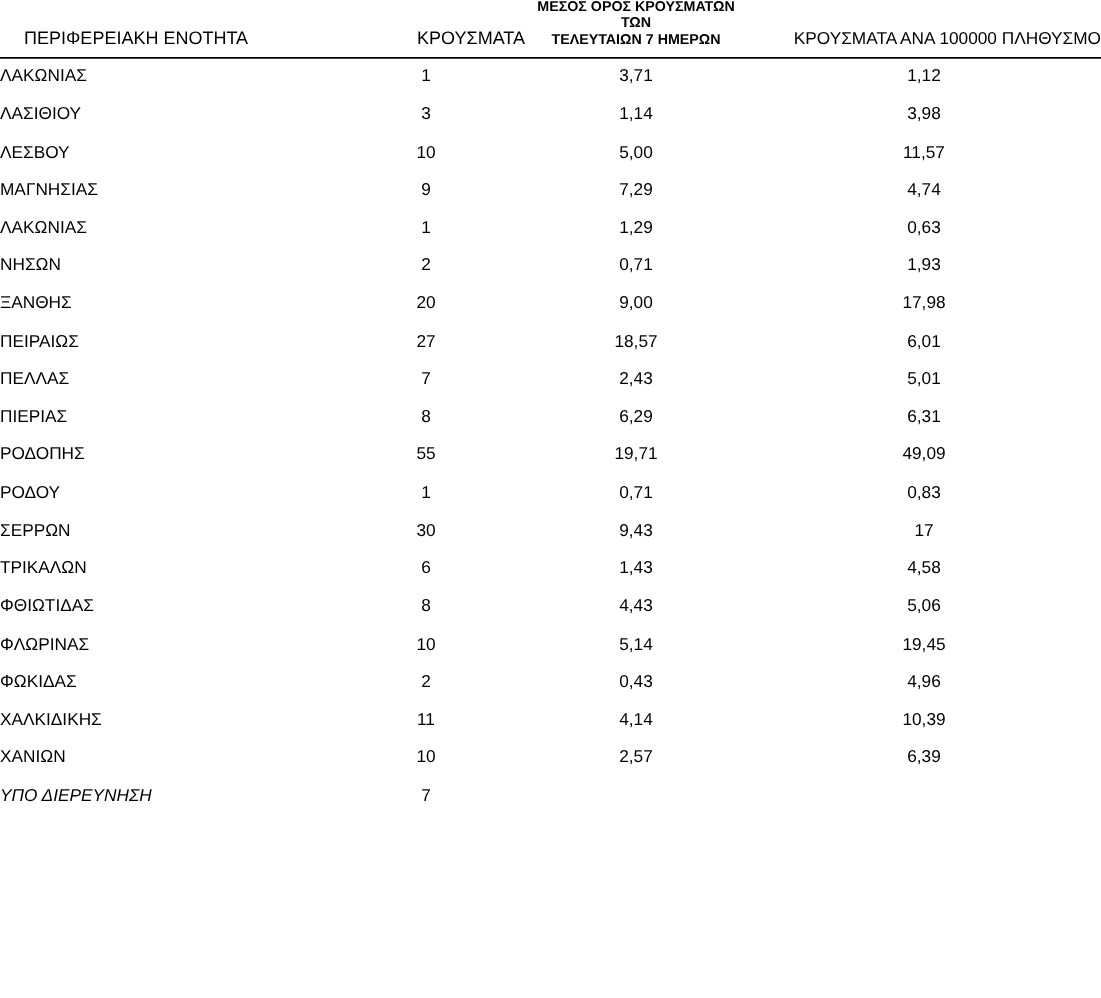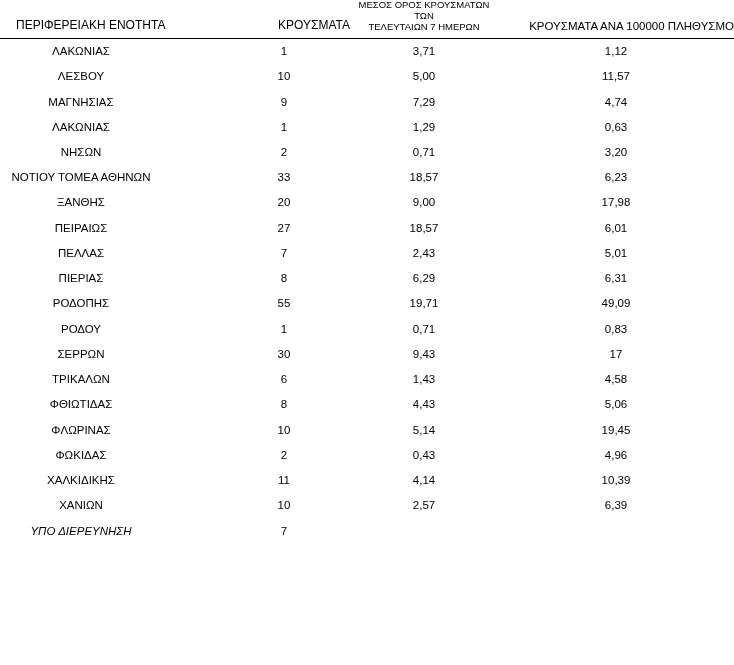--- a/index.html
+++ b/index.html
@@ -46,35 +46,36 @@
     padding-left: 16px;
     font-size: 12px;
   }
   thead th.th-cases {
     text-align: right;
     font-size: 12px;
   }
   thead th.th-avg {
     text-align: center;
     font-size: 9.5px;
+    font-weight: bold;
   }
   thead th.th-per100 {
     text-align: right;
     font-size: 11.5px;
   }
 
   tbody td {
     font-family: "Liberation Sans", sans-serif;
     font-size: 11.5px;
     color: #000000;
     padding: 6.3px 0;
     line-height: 1.1;
   }
   tbody td.td-region {
-    text-align: center;
+    text-align: left;
     padding-right: 56px;
   }
   tbody td.td-cases,
   tbody td.td-avg,
   tbody td.td-per100 {
     text-align: center;
   }
   tbody tr.italic-row td.td-region {
     font-style: italic;
   }
@@ -102,20 +103,26 @@
       </tr>
     </thead>
     <tbody>
         <tr>
           <td class="td-region">ΛΑΚΩΝΙΑΣ</td>
           <td class="td-cases">1</td>
           <td class="td-avg">3,71</td>
           <td class="td-per100">1,12</td>
         </tr>
         <tr>
+          <td class="td-region">ΛΑΣΙΘΙΟΥ</td>
+          <td class="td-cases">3</td>
+          <td class="td-avg">1,14</td>
+          <td class="td-per100">3,98</td>
+        </tr>
+        <tr>
           <td class="td-region">ΛΕΣΒΟΥ</td>
           <td class="td-cases">10</td>
           <td class="td-avg">5,00</td>
           <td class="td-per100">11,57</td>
         </tr>
         <tr>
           <td class="td-region">ΜΑΓΝΗΣΙΑΣ</td>
           <td class="td-cases">9</td>
           <td class="td-avg">7,29</td>
           <td class="td-per100">4,74</td>
@@ -123,27 +130,21 @@
         <tr>
           <td class="td-region">ΛΑΚΩΝΙΑΣ</td>
           <td class="td-cases">1</td>
           <td class="td-avg">1,29</td>
           <td class="td-per100">0,63</td>
         </tr>
         <tr>
           <td class="td-region">ΝΗΣΩΝ</td>
           <td class="td-cases">2</td>
           <td class="td-avg">0,71</td>
-          <td class="td-per100">3,20</td>
-        </tr>
-        <tr>
-          <td class="td-region">ΝΟΤΙΟΥ ΤΟΜΕΑ ΑΘΗΝΩΝ</td>
-          <td class="td-cases">33</td>
-          <td class="td-avg">18,57</td>
-          <td class="td-per100">6,23</td>
+          <td class="td-per100">1,93</td>
         </tr>
         <tr>
           <td class="td-region">ΞΑΝΘΗΣ</td>
           <td class="td-cases">20</td>
           <td class="td-avg">9,00</td>
           <td class="td-per100">17,98</td>
         </tr>
         <tr>
           <td class="td-region">ΠΕΙΡΑΙΩΣ</td>
           <td class="td-cases">27</td>

